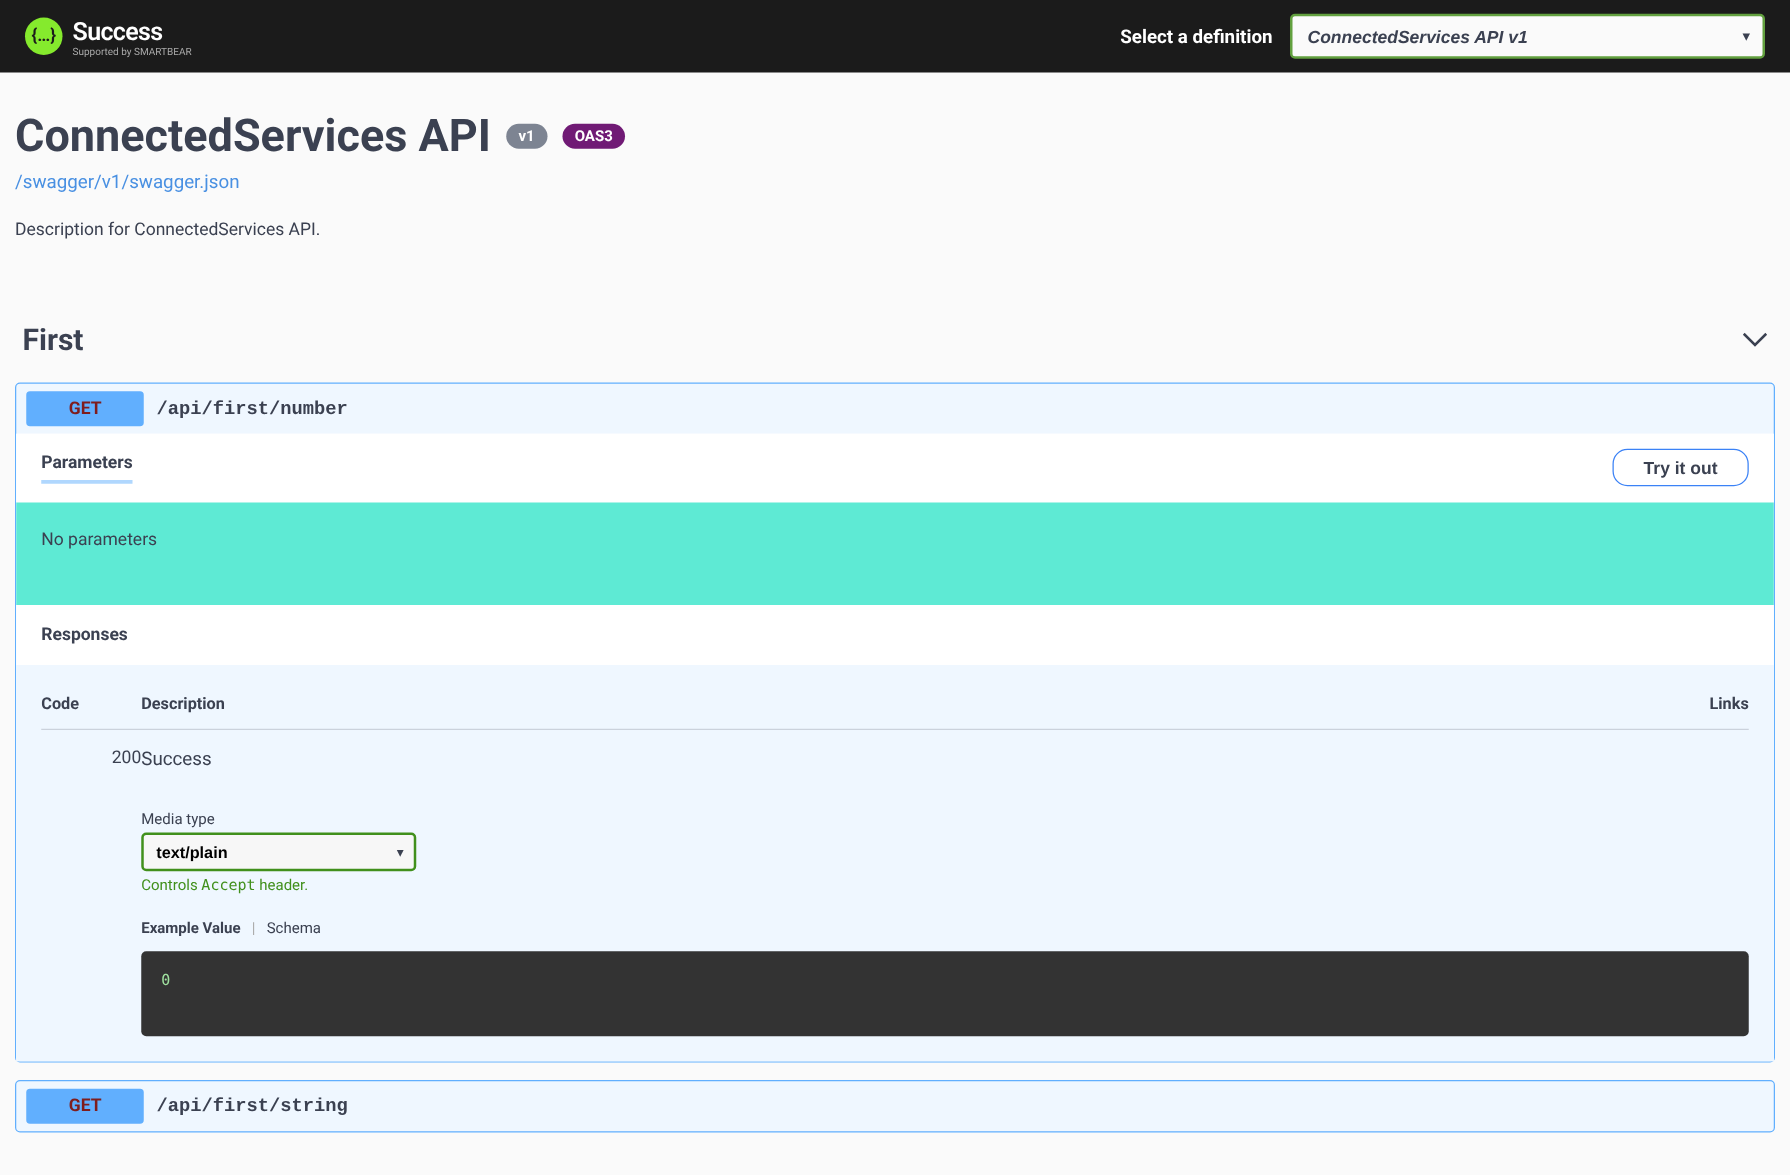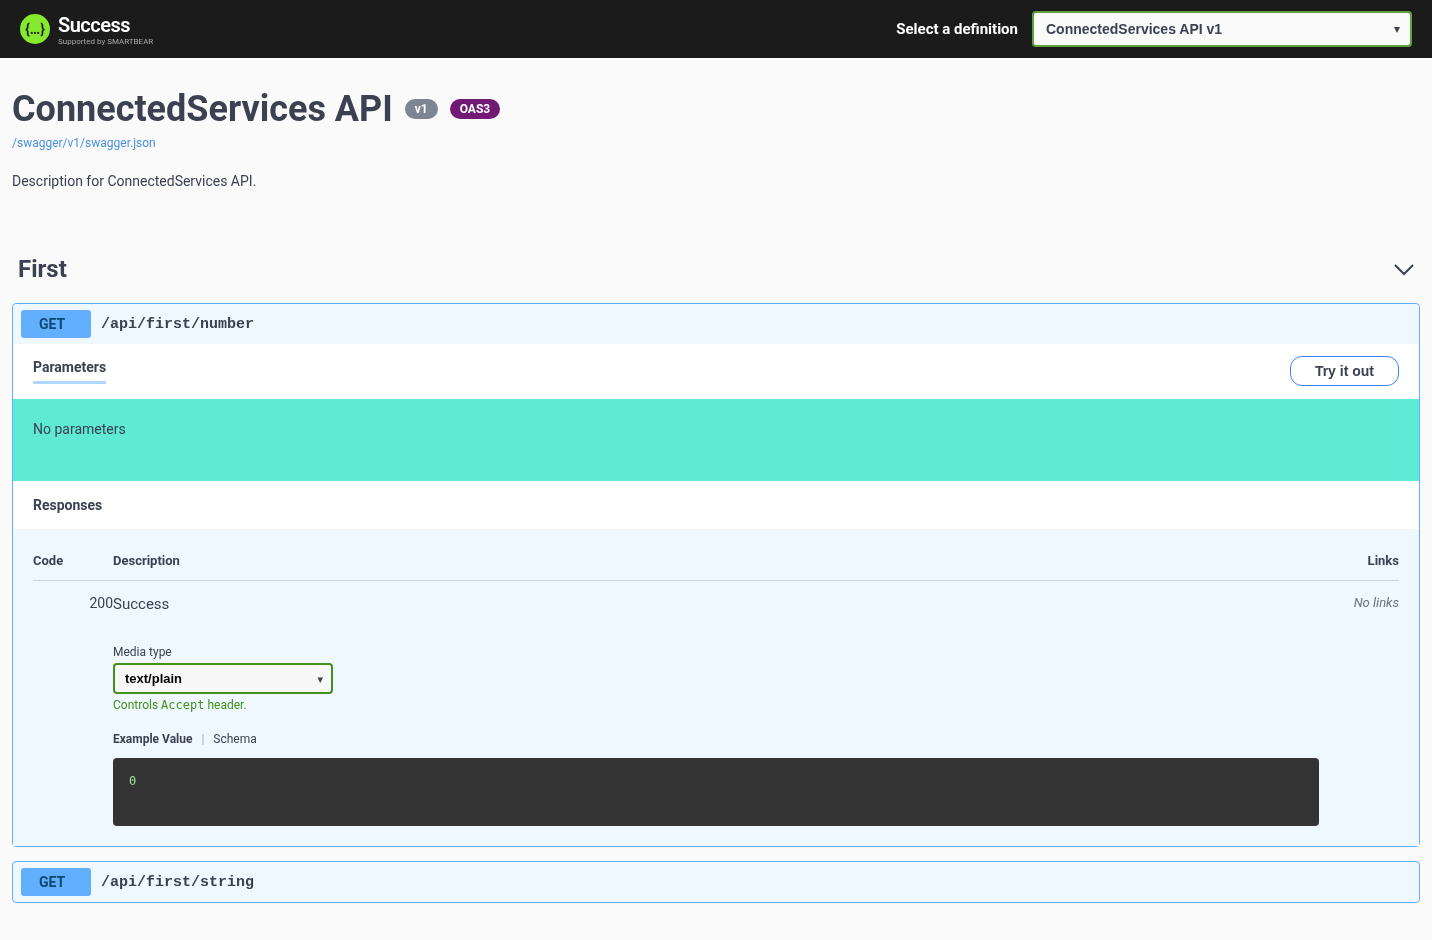--- a/index.html
+++ b/index.html
@@ -5,36 +5,36 @@
 * { box-sizing: border-box; margin: 0; padding: 0; }
 body { font-family: -apple-system, BlinkMacSystemFont, "Segoe UI", Roboto, sans-serif; background: #fafafa; color: #3b4151; }
 .topbar { background: #1b1b1b; height: 58px; display: flex; align-items: center; padding: 0 20px; justify-content: space-between; }
 .logo-wrap { display: flex; align-items: center; gap: 8px; }
 .logo-circle { width: 30px; height: 30px; background: #85ea2d; border-radius: 50%; display: flex; align-items: center; justify-content: center; font-weight: bold; color: #1b1b1b; font-size: 14px; }
 .logo-text { display: flex; flex-direction: column; }
 .logo-main { color: #fff; font-size: 20px; font-weight: 600; letter-spacing: -0.5px; }
 .logo-sub { color: #aaa; font-size: 8px; text-align: right; }
 .def-wrap { display: flex; align-items: center; gap: 14px; }
 .def-label { color: #fff; font-weight: 700; font-size: 15px; }
-.def-select { background: #fafafa; border: 2px solid #62a03f; border-radius: 4px; padding: 8px 36px 8px 12px; font-size: 14px; font-weight: 600; color: #3b4151; width: 380px; appearance: none; position: relative; }
+.def-select { background: #fafafa; border: 2px solid #62a03f; border-radius: 4px; padding: 8px 36px 8px 12px; font-size: 14px; font-weight: 600; color: #3b4151; width: 380px; appearance: none; position: relative; font-style: italic; }
 .def-select-wrap { position: relative; }
 .def-select-wrap::after { content: '▾'; position: absolute; right: 12px; top: 50%; transform: translateY(-50%); pointer-events: none; color: #3b4151; font-size: 12px; }
 .content { padding: 30px 6px 20px; max-width: 1420px; margin: 0 auto; }
 .api-title { font-size: 36px; font-weight: 700; color: #3b4151; display: inline-flex; align-items: center; gap: 12px; }
 .version-badge { background: #7d8492; color: #fff; font-size: 12px; border-radius: 14px; padding: 3px 10px; font-weight: 700; }
 .oas-badge { background: #701a75; color: #fff; font-size: 12px; border-radius: 14px; padding: 3px 10px; font-weight: 700; }
-.spec-link { color: #4990e2; font-size: 12px; text-decoration: none; margin-top: 6px; display: inline-block; }
+.spec-link { color: #4990e2; font-size: 15px; text-decoration: none; margin-top: 6px; display: inline-block; }
 .api-desc { margin-top: 22px; font-size: 14px; color: #3b4151; }
 .tag-section { margin-top: 56px; }
 .tag-header { display: flex; justify-content: space-between; align-items: center; padding: 10px 6px; cursor: pointer; }
 .tag-name { font-size: 24px; font-weight: 700; color: #3b4151; }
 .chevron { font-size: 18px; color: #3b4151; }
 .operation { border: 1px solid #61affe; border-radius: 4px; margin-top: 10px; background: #eff7ff; }
 .op-header { display: flex; align-items: center; padding: 6px 8px; gap: 10px; cursor: pointer; }
-.method-badge { background: #61affe; color: #0c4a6e; font-weight: 700; font-size: 14px; padding: 6px 18px; border-radius: 3px; min-width: 70px; }
+.method-badge { background: #61affe; color: #7f1d1d; font-weight: 700; font-size: 14px; padding: 6px 34px; border-radius: 3px; min-width: 70px; }
 .op-path { font-family: "Courier New", monospace; font-weight: 600; font-size: 15px; color: #3b4151; }
 .op-body { background: #fff; }
 .params-header { display: flex; justify-content: space-between; align-items: center; padding: 12px 20px; background: #fff; border-bottom: 1px solid rgba(0,0,0,0); }
 .params-title { font-weight: 700; font-size: 14px; color: #3b4151; border-bottom: 3px solid rgba(97,175,254,0.5); padding-bottom: 6px; }
 .try-btn { border: 1px solid #3b82f6; background: transparent; color: #3b4151; padding: 6px 24px; border-radius: 12px; font-weight: 700; font-size: 14px; cursor: pointer; }
 .no-params { padding: 22px 20px 44px; background: #5eead4; font-size: 14px; color: #3b4151; }
 .responses-header { padding: 16px 20px; background: #fff; font-weight: 700; font-size: 14px; }
 .responses-body { background: #eff7ff; padding: 12px 20px 20px; }
 .resp-table-head { display: flex; padding: 12px 0; border-bottom: 1px solid rgba(59,65,81,0.2); font-size: 13px; font-weight: 700; color: #3b4151; }
 .col-code { width: 80px; }
@@ -139,21 +139,20 @@
               <div class="example-schema">
                 <span class="active">Example Value</span>
                 <span class="sep">|</span>
                 <span>Schema</span>
               </div>
 
               <div class="code-block">
                 <span class="num">0</span>
               </div>
             </div>
-            <div class="resp-links">No links</div>
           </div>
         </div>
       </div>
     </div>
 
     <div class="op-collapsed">
       <div class="op-header">
         <span class="method-badge">GET</span>
         <span class="op-path">/api/first/string</span>
       </div>

